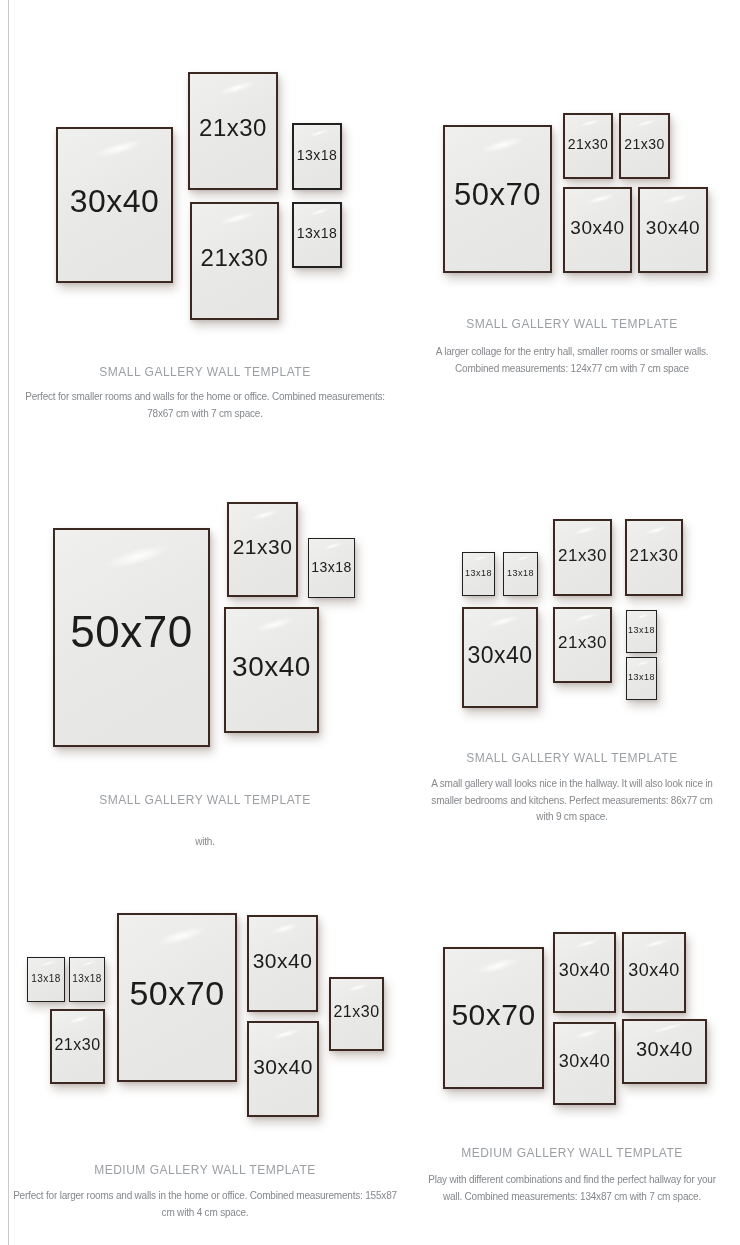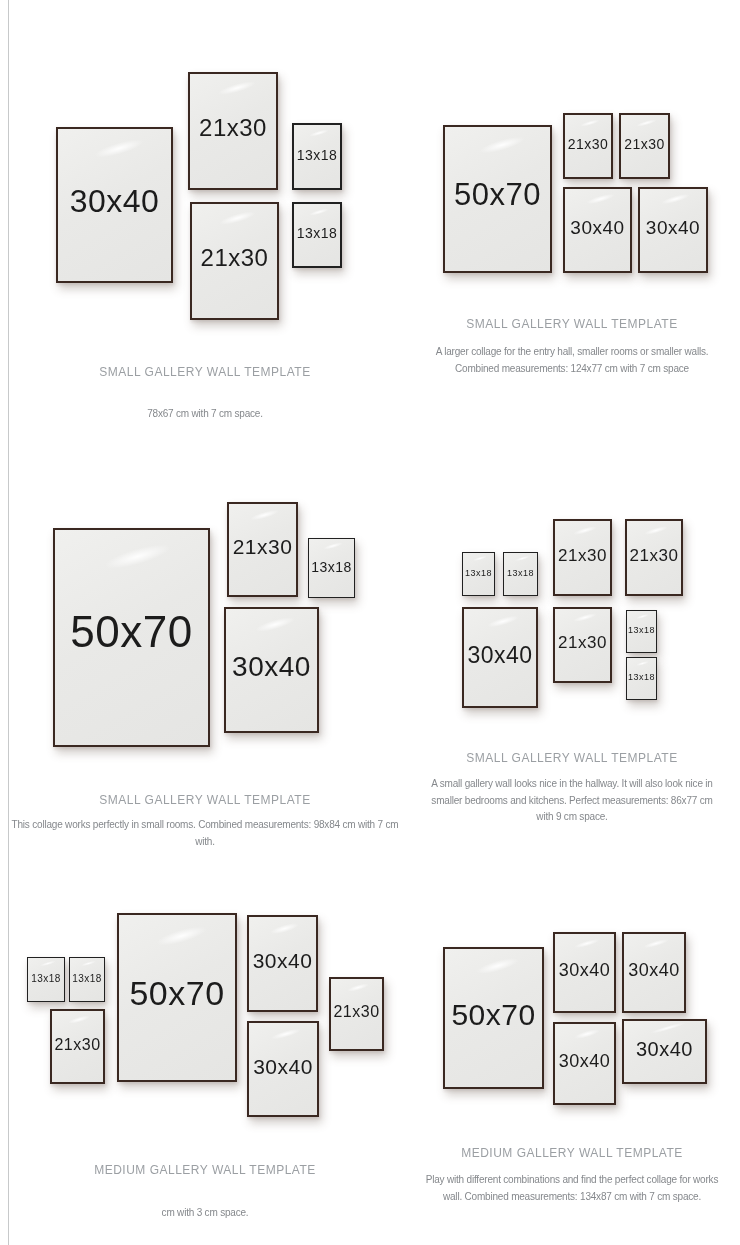--- a/index.html
+++ b/index.html
@@ -148,47 +148,47 @@
       <div class="frame" style="left: 553px; top: 1022px; width: 63px; height: 83px; border-width: 2px; border-color: rgb(58, 40, 33);">
         <span class="frame-label" style="font-size: 18px;">30x40</span>
       </div>
       <div class="frame" style="left: 622px; top: 1019px; width: 85px; height: 65px; border-width: 2px; border-color: rgb(58, 40, 33);">
         <span class="frame-label" style="font-size: 20px;">30x40</span>
       </div>
     </div>
 
   <h2 class="section-title col0" id="title-s1">SMALL GALLERY WALL TEMPLATE</h2>
   <p class="section-desc col0" id="desc-s1">
-    <br>
+    <span class="desc-line">Perfect for smaller rooms and walls for the home or office. Combined measurements:</span><br>
     <span class="desc-line">78x67 cm with 7 cm space.</span>
   </p>
 
   <h2 class="section-title col1" id="title-s2">SMALL GALLERY WALL TEMPLATE</h2>
   <p class="section-desc col1" id="desc-s2">
     <span class="desc-line">A larger collage for the entry hall, smaller rooms or smaller walls.</span><br>
     <span class="desc-line">Combined measurements: 124x77 cm with 7 cm space</span>
   </p>
 
   <h2 class="section-title col0" id="title-s3">SMALL GALLERY WALL TEMPLATE</h2>
   <p class="section-desc col0" id="desc-s3">
-    <span class="desc-line">This collage works perfectly in small rooms. Combined measurements: 98x84 cm with 7 cm</span><br>
+    <br>
     <span class="desc-line">with.</span>
   </p>
 
   <h2 class="section-title col1" id="title-s4">SMALL GALLERY WALL TEMPLATE</h2>
   <p class="section-desc col1" id="desc-s4">
     <span class="desc-line">A small gallery wall looks nice in the hallway. It will also look nice in</span><br>
     <span class="desc-line">smaller bedrooms and kitchens. Perfect measurements: 86x77 cm</span><br>
     <span class="desc-line">with 9 cm space.</span>
   </p>
 
   <h2 class="section-title col0" id="title-s5">MEDIUM GALLERY WALL TEMPLATE</h2>
   <p class="section-desc col0" id="desc-s5">
-    <br>
-    <span class="desc-line">cm with 3 cm space.</span>
+    <span class="desc-line">Perfect for larger rooms and walls in the home or office. Combined measurements: 155x87</span><br>
+    <span class="desc-line">cm with 4 cm space.</span>
   </p>
 
   <h2 class="section-title col1" id="title-s6">MEDIUM GALLERY WALL TEMPLATE</h2>
   <p class="section-desc col1" id="desc-s6">
-    <span class="desc-line">Play with different combinations and find the perfect collage for works</span><br>
+    <span class="desc-line">Play with different combinations and find the perfect hallway for your</span><br>
     <span class="desc-line">wall. Combined measurements: 134x87 cm with 7 cm space.</span>
   </p>
 </div>
 
 </body></html>

